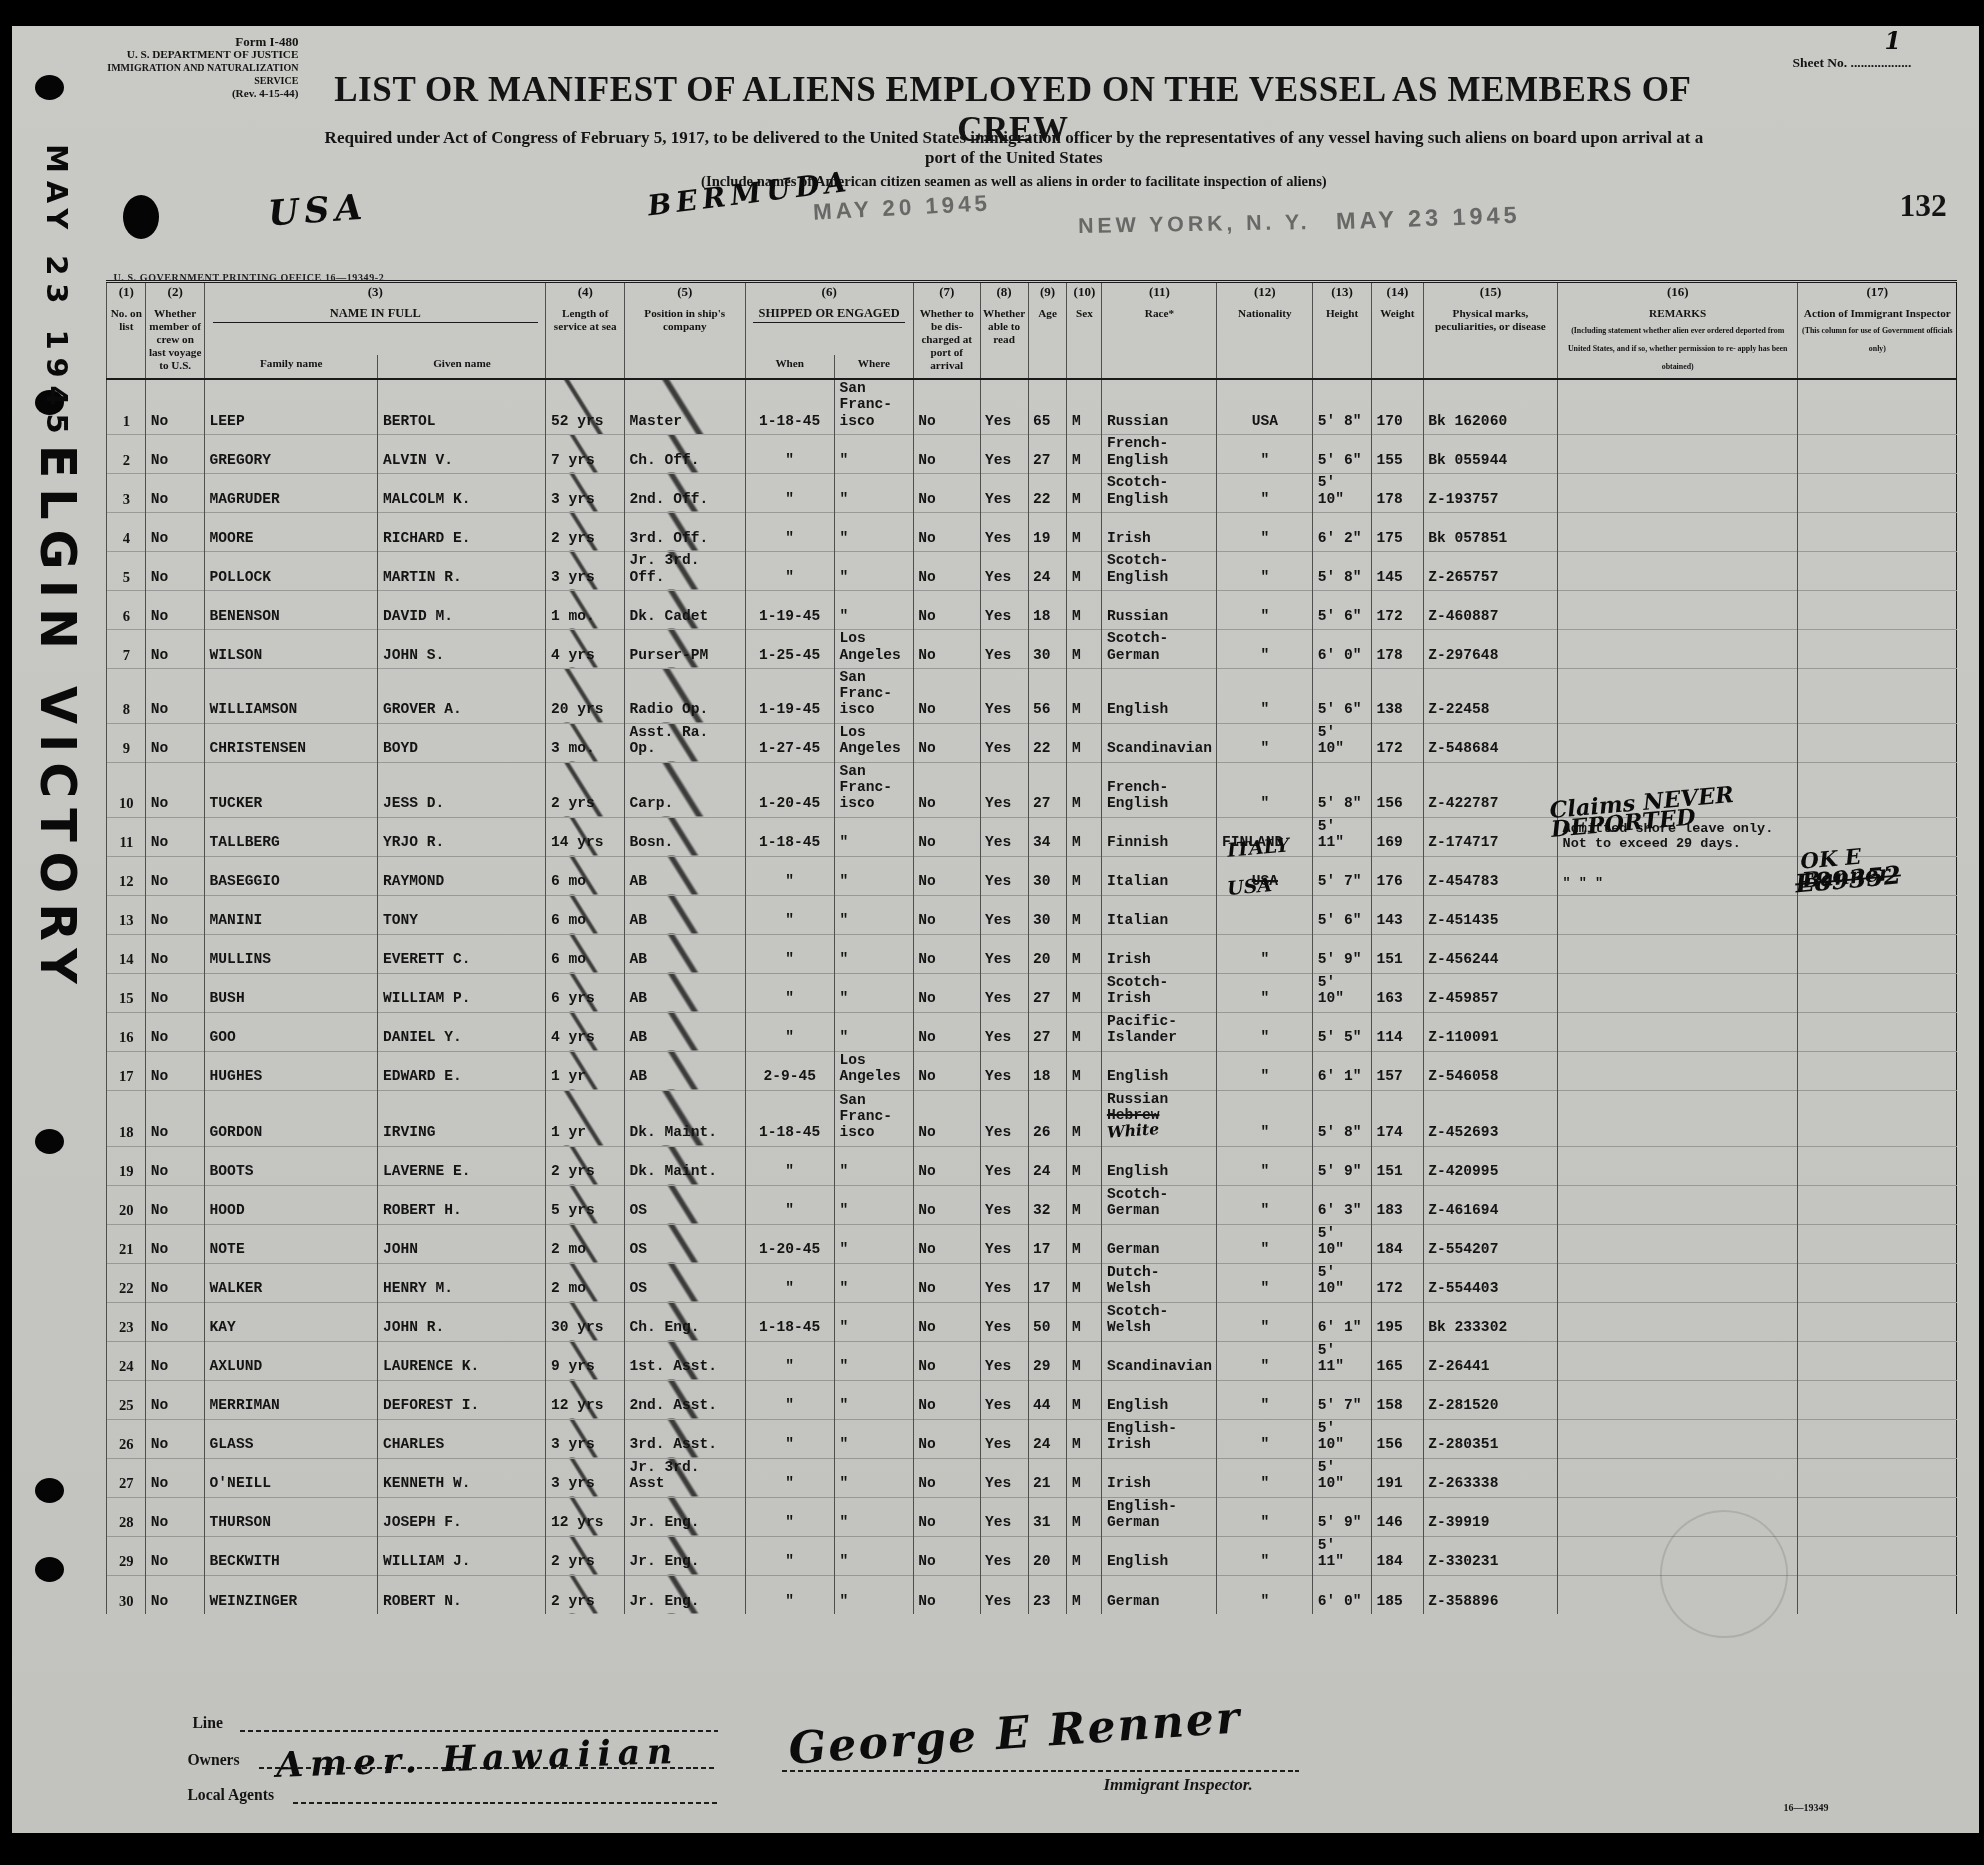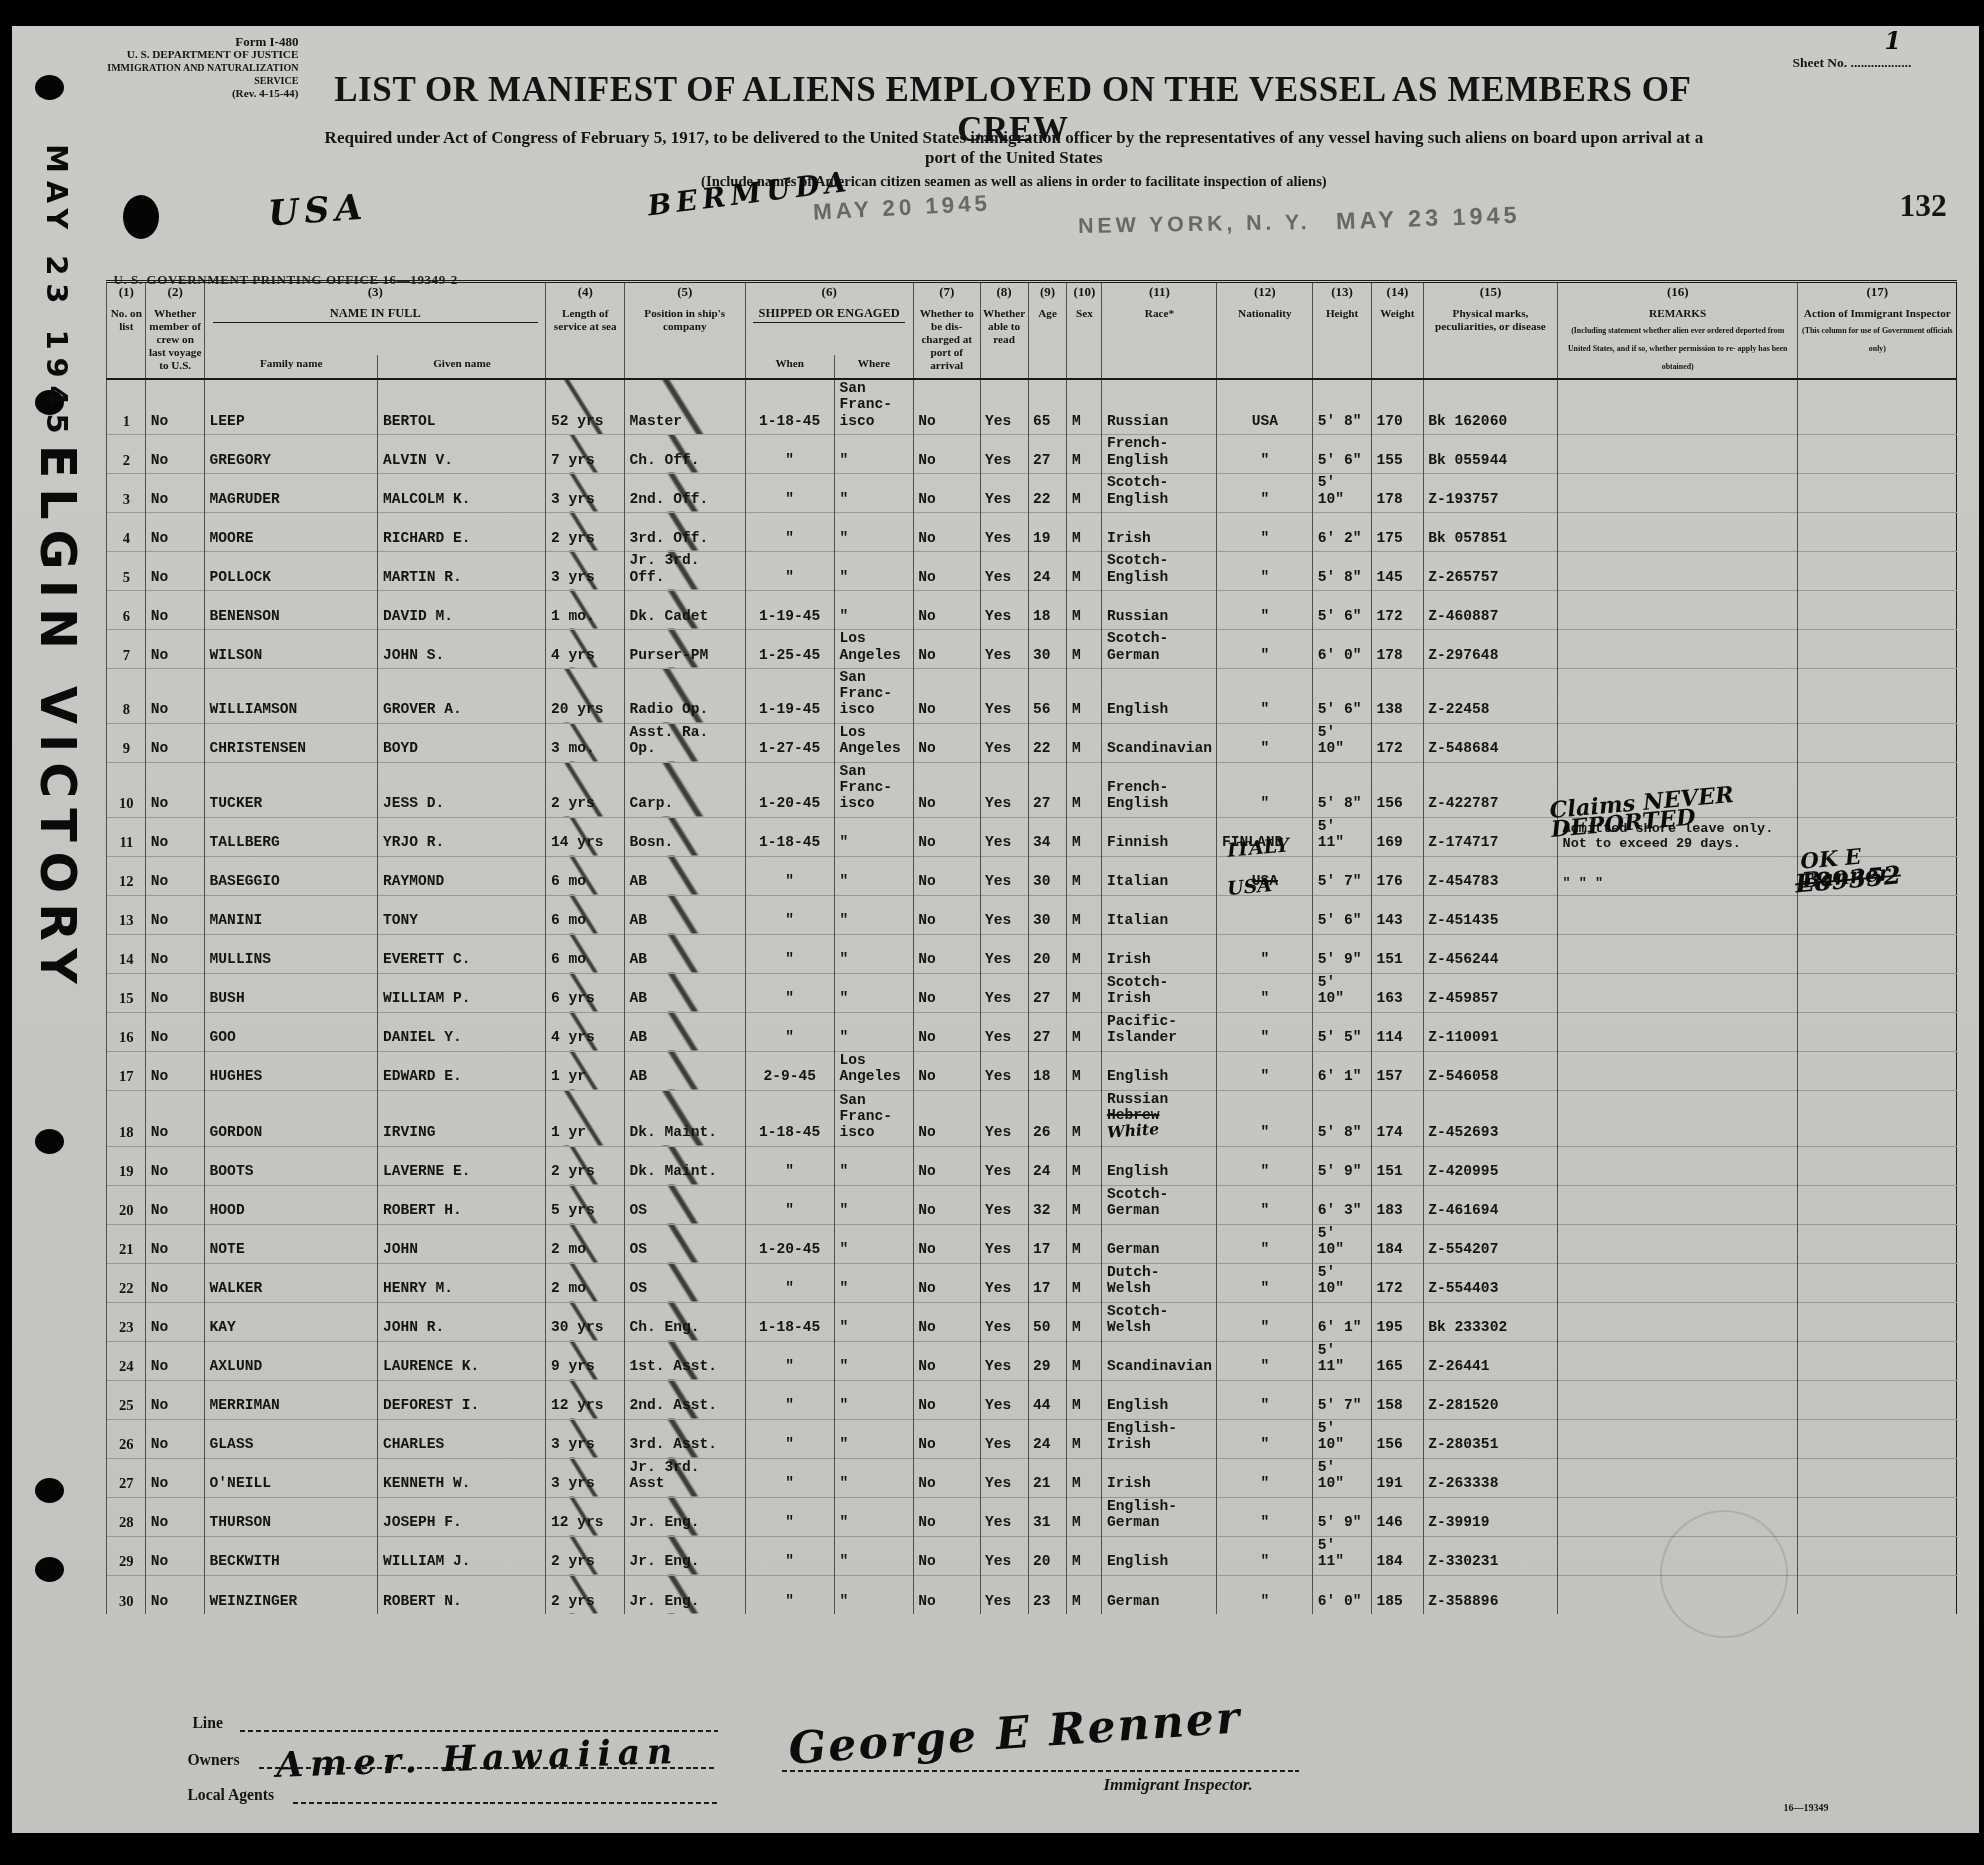--- a/index.html
+++ b/index.html
@@ -54,21 +54,21 @@
   #margin-vertical .m1{font-size:29px;letter-spacing:7.9px;}
   #margin-vertical .m2{font-size:49px;letter-spacing:10px;}
   .hole{position:absolute;left:22.5px;width:29px;height:25px;border-radius:50%;background:#050505;}
   .blob{position:absolute;background:#050505;border-radius:50%;}
   
   .flabel{font-size:15.7px;font-family:"Liberation Serif",serif;font-weight:bold;}
   #seal{position:absolute;left:1648px;top:1484px;width:124px;height:124px;border:2.8px solid rgba(60,60,60,.16);
         border-radius:50%;transform:rotate(12deg);}
   #footer-notes{left:1364px;top:1714px;width:596px;font-size:14.6px;line-height:19px;}
   #print-code{left:1771px;top:1776px;font-size:10px;}
-  #po-line{left:101px;top:246px;font-size:13px;letter-spacing:0.6px;color:#222;}
+  #po-line{left:101px;top:246px;font-size:10px;letter-spacing:0.6px;color:#222;}
 </style>
 </head>
 <body>
 
 <div id="page">
  <div id="paper">
 
   <div class="hole" style="top:49px"></div>
   <div class="hole" style="top:364px"></div>
   <div class="hole" style="top:1103px"></div>

